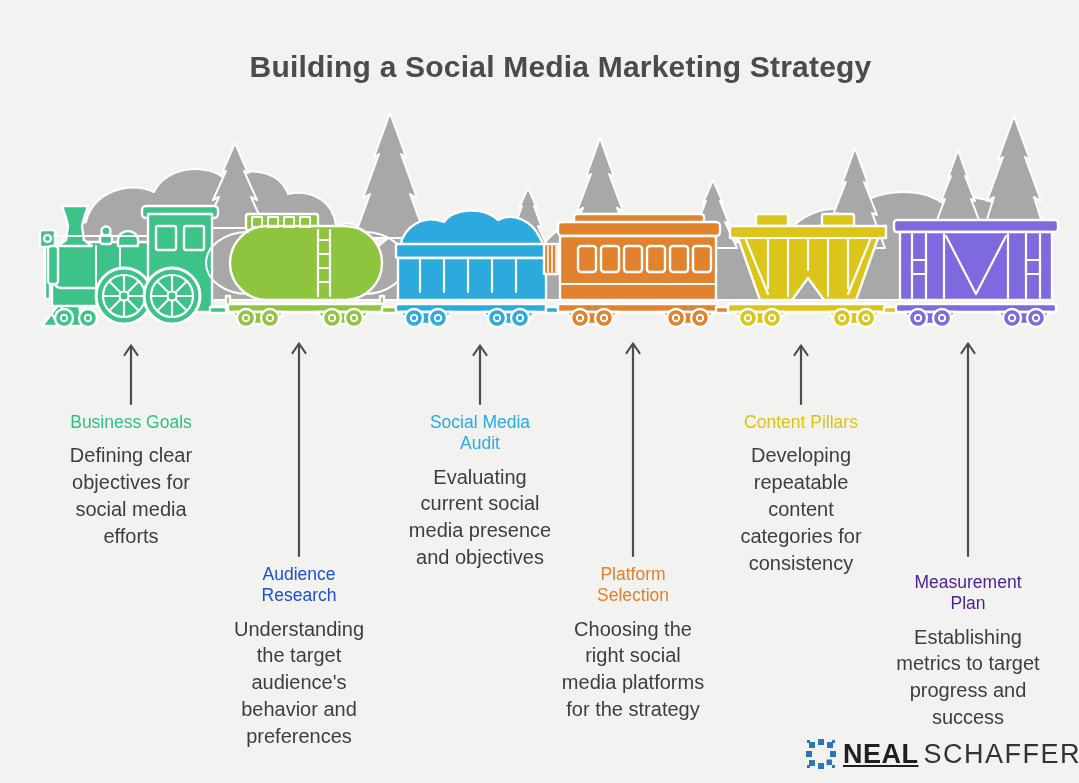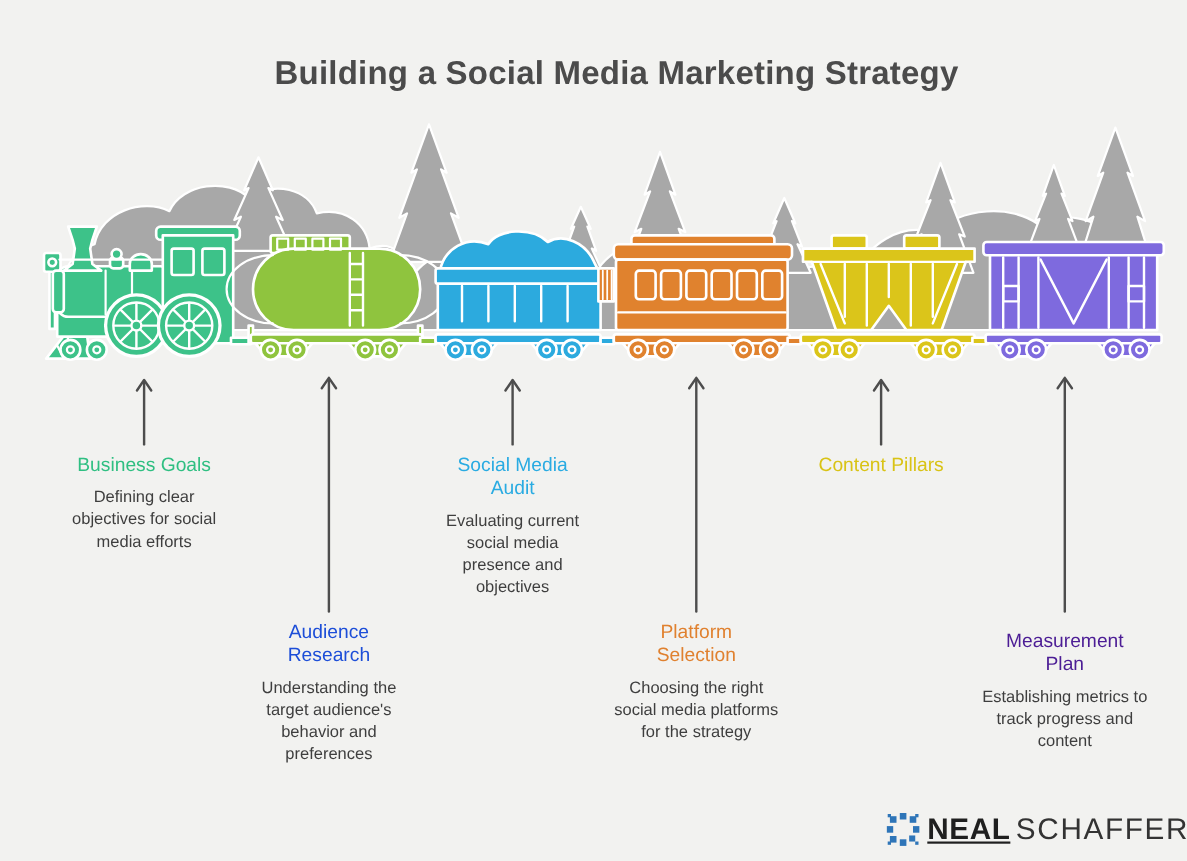--- a/index.html
+++ b/index.html
@@ -9,24 +9,24 @@
     font-family:"Liberation Sans",sans-serif;
   }
   .title{
     position:absolute;top:50px;left:0;width:100%;text-align:center;
     font-size:30px;font-weight:bold;color:#4b4b4b;letter-spacing:.2px;padding-left:21px;
   }
   .scene{position:absolute;top:88px;left:0;}
   .step{position:absolute;width:190px;text-align:center;}
   .step .arrow{display:block;margin:0 auto;}
   .step h2{margin:6px 0 0;font-size:17.5px;line-height:1.22;white-space:pre-line;font-weight:normal;}
-  .step p{margin:9px auto 0;font-size:15px;line-height:1.34;color:#3e3e3e;}
+  .step p{margin:9px auto 0;font-size:20px;line-height:1.34;color:#3e3e3e;}
   .s1{left:36px;top:340px}  .s1 h2{color:#2fbf82} .s1 p{max-width:150px}
   .s2{left:204px;top:338px} .s2 h2{color:#1d4ed8} .s2 p{max-width:158px}
-  .s3{left:371px;top:340px} .s3 h2{color:#29abe2} .s3 p{max-width:148px}
+  .s3{left:385px;top:340px} .s3 h2{color:#29abe2} .s3 p{max-width:148px}
   .s4{left:538px;top:338px} .s4 h2{color:#e0812f} .s4 p{max-width:152px}
   .s5{left:706px;top:340px} .s5 h2{color:#d9c315} .s5 p{max-width:158px}
   .s6{left:873px;top:338px} .s6 h2{color:#4c1d95;margin-top:14px} .s6 p{max-width:168px}
   .logo{position:absolute;top:736px;left:806px;display:flex;align-items:center;height:36px;cursor:pointer;}
   .logo .mark{margin-right:7px;}
   .logo .neal{font-size:27px;font-weight:900;color:#1f1f1f;letter-spacing:.5px;text-decoration:underline;}
   .logo .schaffer{font-size:27px;font-weight:400;color:#333;letter-spacing:1.5px;margin-left:5px;}
 </style>
 </head>
 <body>
@@ -220,30 +220,31 @@
 Selection</h2>
   <p>Choosing the right social media platforms for the strategy</p>
 </div>
 
 <div class="step s5">
   <svg class="arrow" width="18" height="66" viewBox="0 0 18 66" fill="none" stroke="#4d4d4d" stroke-width="2.2" stroke-linecap="round" stroke-linejoin="round">
     <line x1="9" y1="64" x2="9" y2="7"></line>
       <polyline points="2.5,15 9,5.5 15.5,15"></polyline>
   </svg>
   <h2>Content Pillars</h2>
+  <p>Developing repeatable content categories for consistency</p>
 </div>
 
 <div class="step s6">
   <svg class="arrow" width="18" height="220" viewBox="0 0 18 220" fill="none" stroke="#4d4d4d" stroke-width="2.2" stroke-linecap="round" stroke-linejoin="round">
     <line x1="9" y1="218" x2="9" y2="7"></line>
       <polyline points="2.5,15 9,5.5 15.5,15"></polyline>
   </svg>
   <h2>Measurement
 Plan</h2>
-  <p>Establishing metrics to track progress and content</p>
+  <p>Establishing metrics to target progress and success</p>
 </div>
 
 <div class="logo">
   <svg class="mark" width="30" height="30" viewBox="0 0 30 30" fill="#2e75b8">
     <rect x="24" y="12" width="6" height="6"></rect>
     <rect x="21.1" y="21.1" width="6" height="6" transform="scale(0.92) translate(1.2,1.2)"></rect>
     <rect x="12" y="24" width="6" height="6"></rect>
     <rect x="3" y="21" width="6" height="6"></rect>
     <rect x="0" y="12" width="6" height="6"></rect>
     <rect x="3" y="3" width="6" height="6"></rect>

